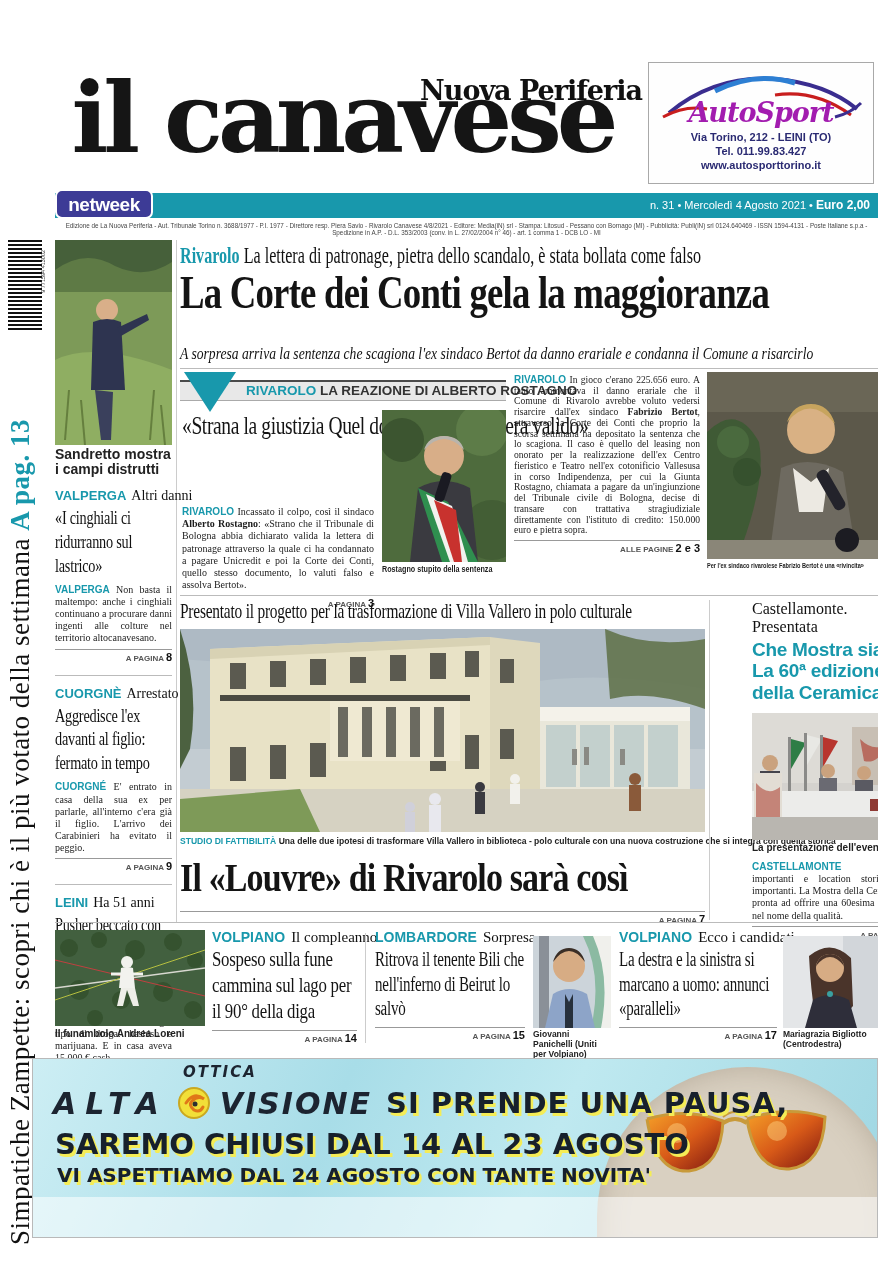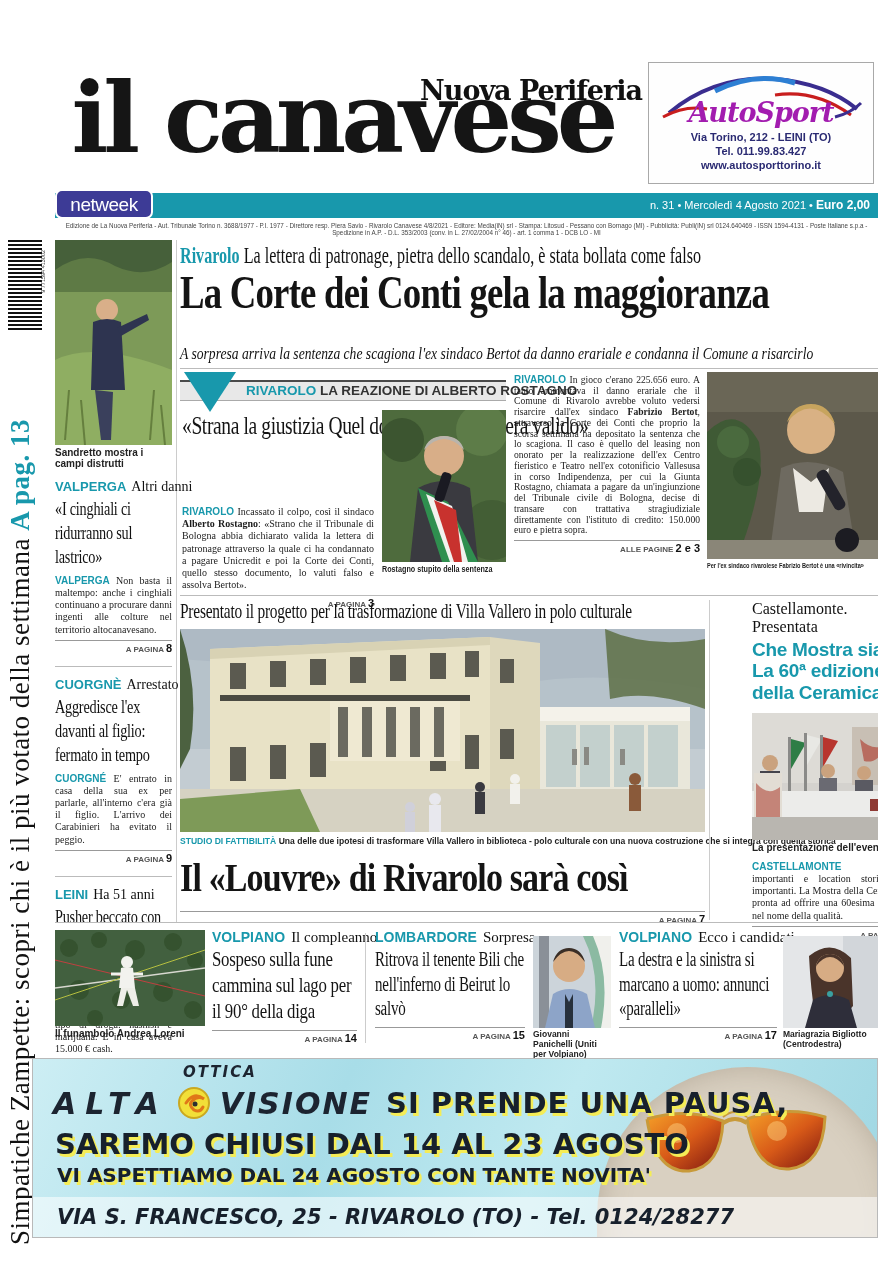--- a/index.html
+++ b/index.html
@@ -39,32 +39,32 @@
       background:#fefefe;text-align:center;box-sizing:border-box;padding-top:2px;}
   .autosport-name{font-family:"DejaVu Serif",serif;font-style:italic;font-weight:bold;
       font-size:27px;color:#a21caf;margin-top:-46px;letter-spacing:-1px;}
   .autosport-addr{font-family:"Liberation Sans",sans-serif;font-weight:bold;font-size:11px;
       color:#2a2a72;line-height:1.25;margin-top:3px;}
 
   
   .nwbar{position:absolute;left:55px;top:193px;width:823px;height:25px;background:#1898ac;}
   .nwlogo{position:absolute;left:0px;top:-4px;width:98px;height:30px;background:#3d3b96;
       border:2px solid #fff;border-radius:7px;color:#fff;font-family:"Liberation Sans",sans-serif;
-      font-weight:normal;font-size:19px;text-align:center;line-height:28px;letter-spacing:-0.5px;
+      font-weight:bold;font-size:19px;text-align:center;line-height:28px;letter-spacing:-0.5px;
       box-sizing:border-box;}
   .nwissue{position:absolute;right:8px;top:5px;color:#fff;font-family:"Liberation Sans",sans-serif;
       font-size:11px;}
   .nwissue b{font-size:12px;}
   .imprint{position:absolute;left:55px;top:222px;width:823px;text-align:center;font-size:6.3px;
       color:#444;font-family:"Liberation Sans",sans-serif;}
 
   
   .leftcol{position:absolute;left:55px;top:240px;width:117px;}
   .leftcol .photo{width:117px;height:205px;}
-  .leftcol .caption{font-size:10px;line-height:1.1;margin-top:2px;}
+  .leftcol .caption{font-size:14px;line-height:1.1;margin-top:2px;}
   .lc-kicker{margin-top:10px;font-size:13px;}
   .lc-kicker .k1{font-family:"Liberation Sans",sans-serif;font-weight:bold;color:#1898ac;font-size:13px;}
   .lc-kicker .k2{font-size:14px;margin-left:5px;}
   .lc-head{font-size:19px;line-height:1.26;margin-top:2px;letter-spacing:-0.3px;}
   .lc-body{margin-top:6px;}
   .lc-div{border-top:1px solid #bbb;margin-top:12px;}
   .colrule-left{position:absolute;left:176px;top:240px;width:1px;height:682px;background:#ccc;}
 
   
   .lead-kicker{position:absolute;left:180px;top:243px;font-size:23px;white-space:nowrap;}
@@ -534,16 +534,15 @@
         <circle cx="20" cy="20" r="15" fill="#f2df38" stroke="#caa820" stroke-width="2"></circle>
         <path d="M12 20 Q20 8 30 16 Q24 12 18 18 Q14 22 20 27 Q26 30 29 24" fill="none" stroke="#e07818" stroke-width="3" stroke-linecap="round"></path>
         <circle cx="21" cy="21" r="2.5" fill="#303030"></circle>
       </svg>
       <span class="ad-visione">VISIONE</span>
       <span class="ad-script ad-l1">SI PRENDE UNA PAUSA,</span>
     </div>
     <div class="ad-l2 ad-script">SAREMO CHIUSI DAL 14 AL 23 AGOSTO</div>
     <div class="ad-l3 ad-script">VI ASPETTIAMO DAL 24 AGOSTO CON TANTE NOVITA'</div>
     <div class="ad-strip"></div>
-    <div class="ad-l4">VIA S. FRANCESCO, 25 - RIVAROLO (TO) - Tel. 0124/28277</div>
   </div>
 
 </div>
 
 </body></html>

